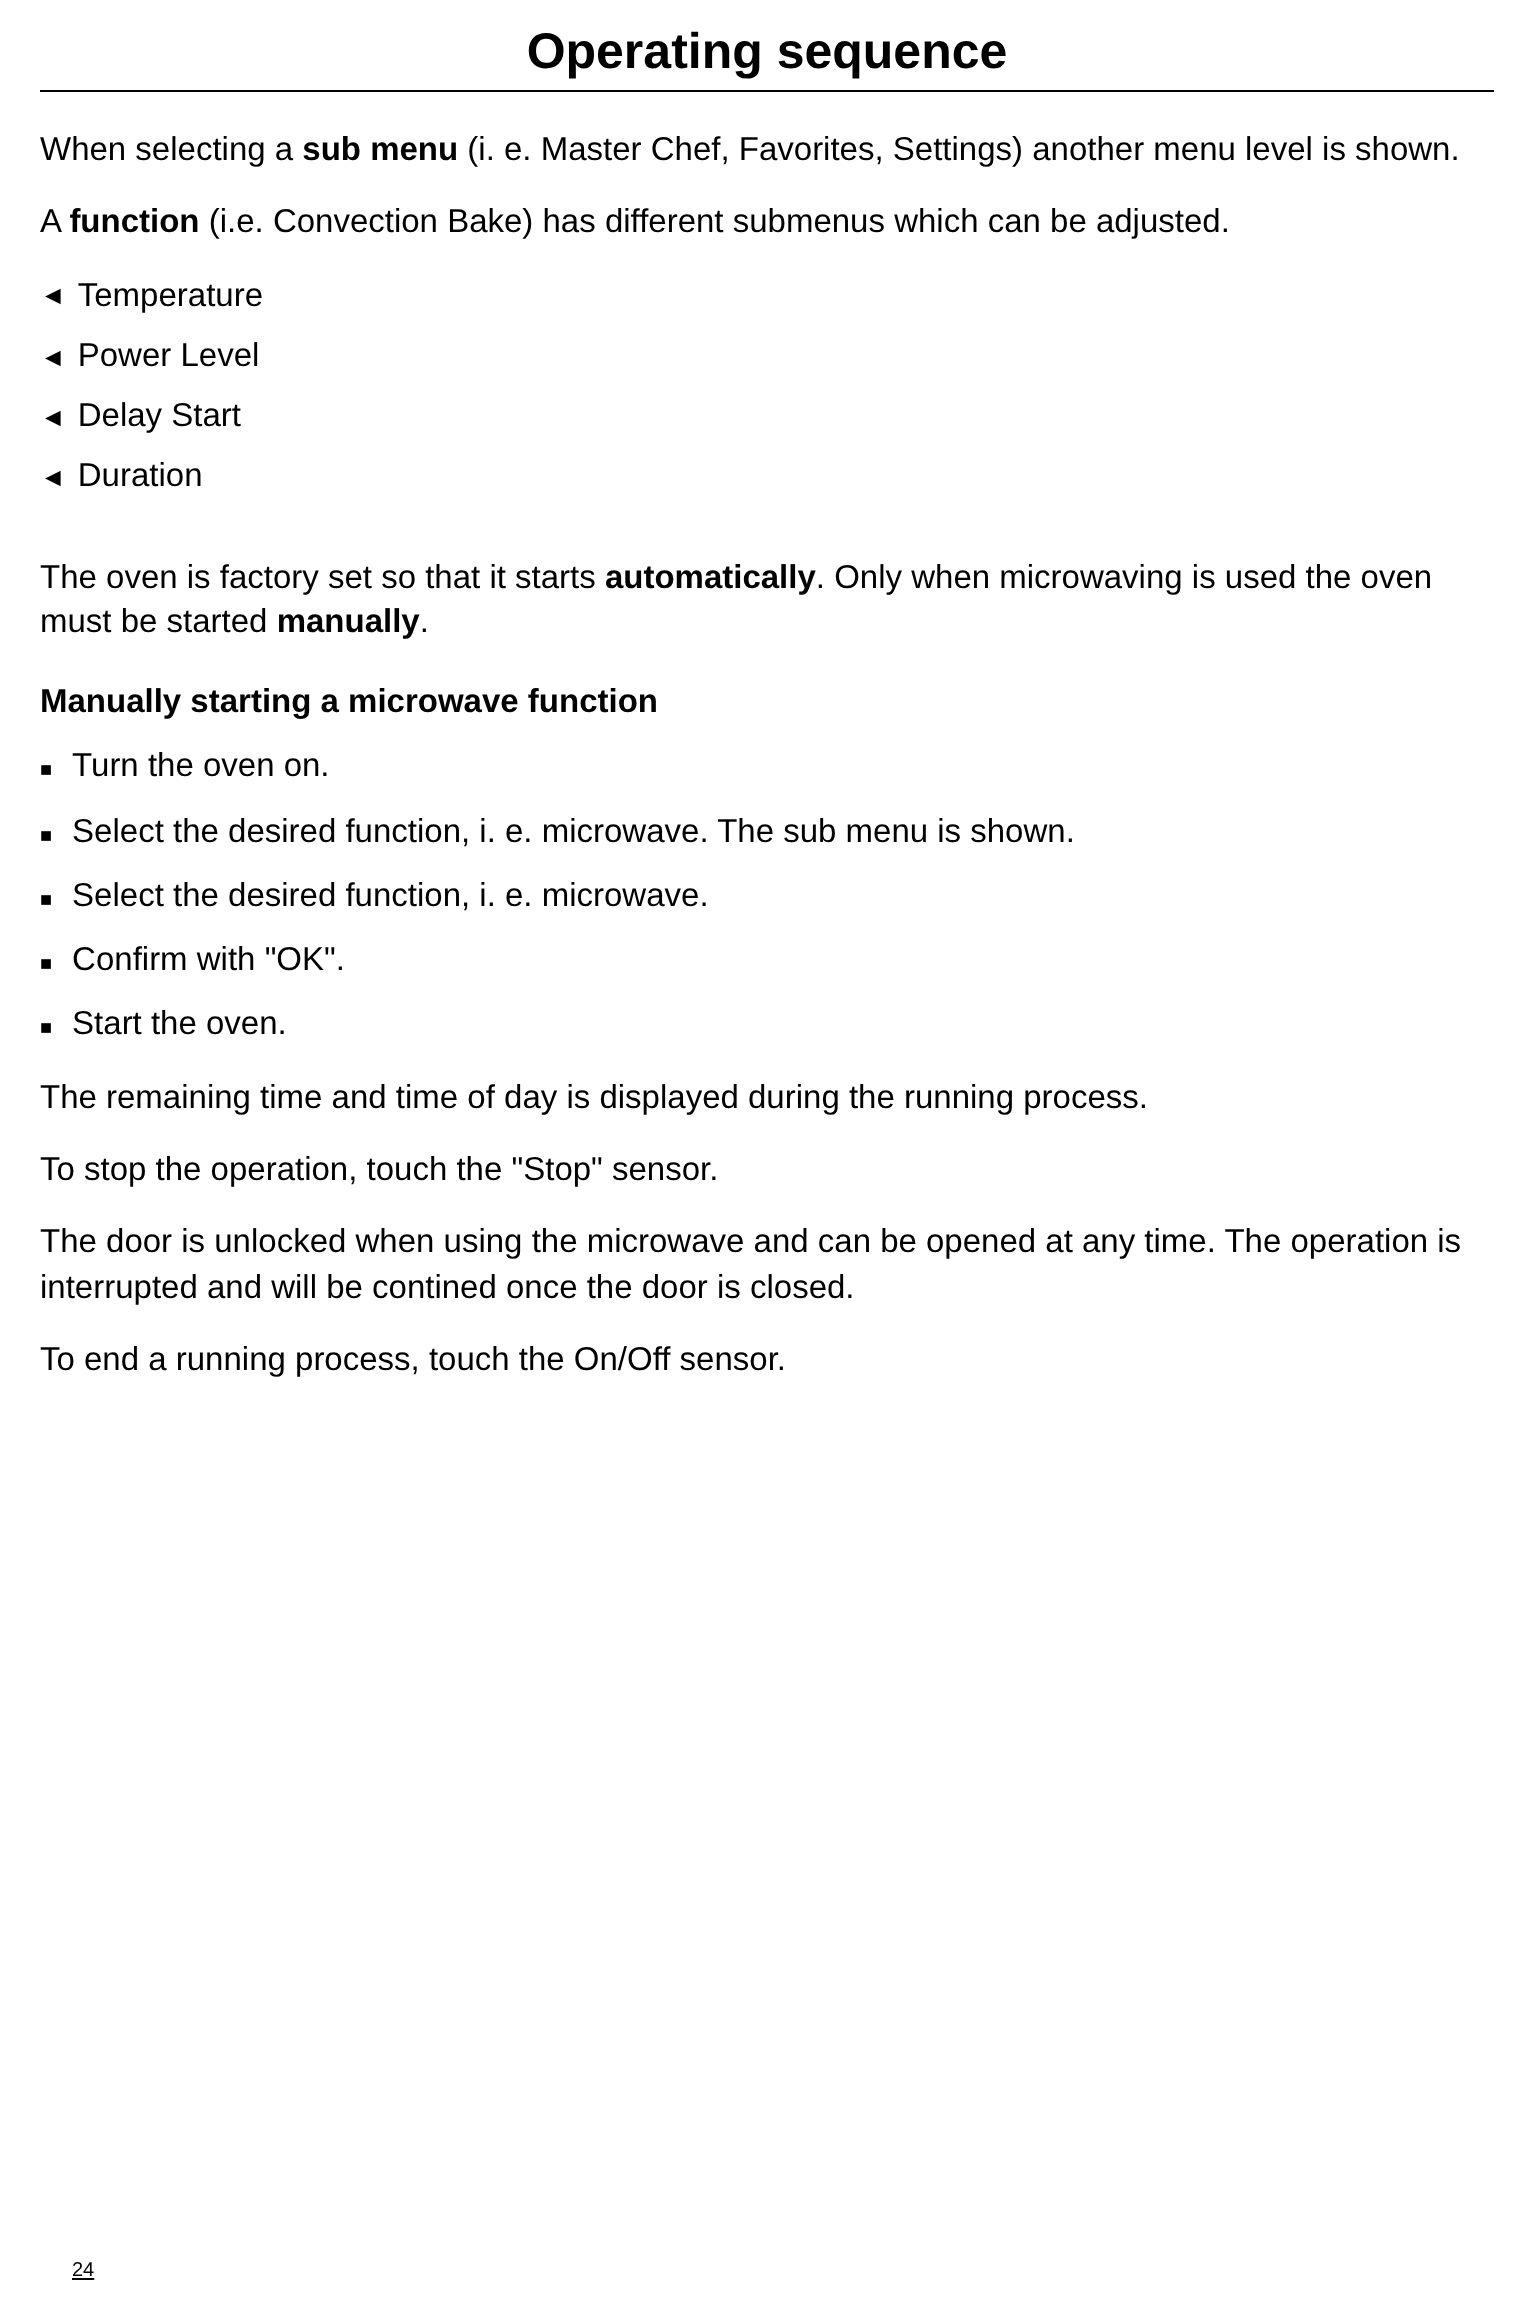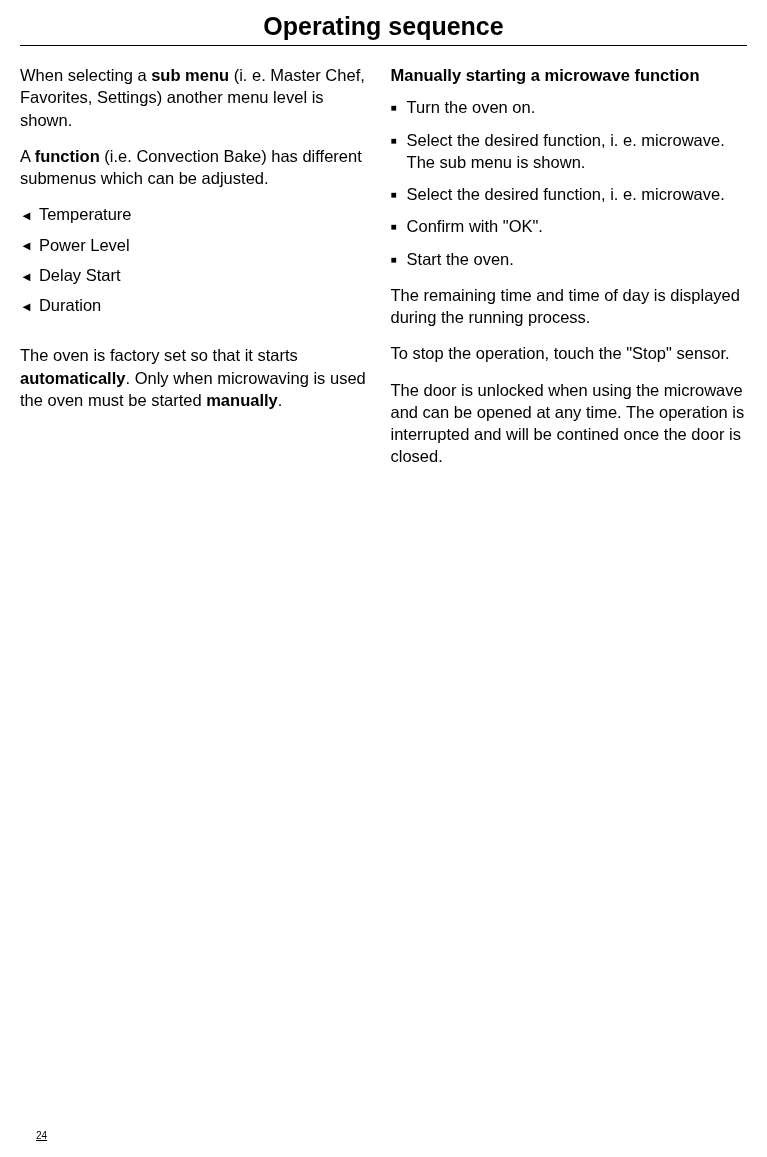--- a/index.html
+++ b/index.html
@@ -22,21 +22,22 @@
       margin-bottom: 4px;
       text-align: center;
     }
     .hr {
       border: none;
       border-top: 1.5px solid #000;
       margin-bottom: 18px;
     }
     .columns {
       display: flex;
-      gap: 14px;
+      gap: 4px;
+      flex-direction: column;
     }
     .col {
       flex: 1;
       font-size: 16.5px;
       line-height: 1.35;
     }
     .col p {
       margin-bottom: 14px;
     }
     .bold {
@@ -59,21 +60,21 @@
       font-weight: bold;
       margin-bottom: 10px;
       font-size: 16.5px;
     }
     .step-list {
       list-style: none;
       margin-bottom: 14px;
     }
     .step-list li {
       display: flex;
-      align-items: flex-start;
+      align-items: center;
       margin-bottom: 10px;
     }
     .step-list li::before {
       content: "■";
       font-size: 10px;
       margin-right: 10px;
       margin-top: 5px;
       flex-shrink: 0;
     }
     .page-number {
@@ -124,16 +125,17 @@
       <li>
           <span>Confirm with "OK".</span>
         </li>
       <li>
           <span>Start the oven.</span>
         </li>
     </ul>
     <p>The remaining time and time of day is displayed during the running process.</p>
     <p>To stop the operation, touch the "Stop" sensor.</p>
     <p>The door is unlocked when using the microwave and can be opened at any time. The operation is interrupted and will be contined once the door is closed.</p>
+    <p>To end a running process, touch the On/Off sensor.</p>
   </div>
 </div>
 
 <div class="page-number">24</div>
 
 </body></html>

